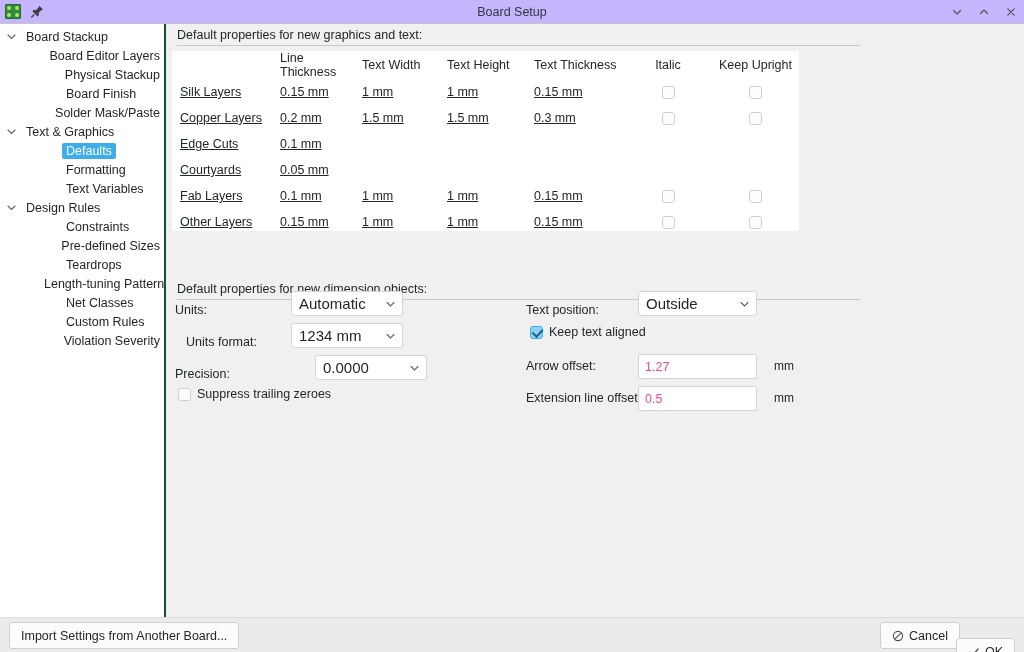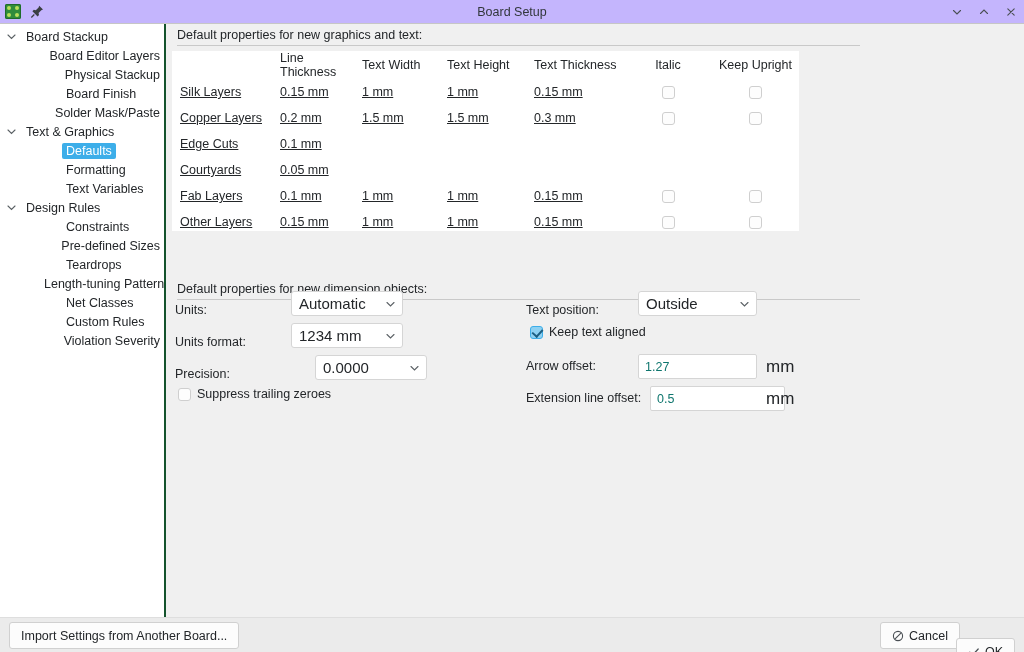--- a/index.html
+++ b/index.html
@@ -145,23 +145,23 @@
   .combo-wrap { position: absolute; }
   .combo-arrow {
     position: absolute; right: 7px; top: 50%; transform: translateY(-50%);
     pointer-events: none; color: #5b6165; display: flex;
   }
   .combo-arrow svg { display: block; }
   input.textfield {
     position: absolute; height: 25px;
     background: #ffffff; border: 1px solid #d5d5d5; border-radius: 2px;
     font-family: "Liberation Sans", sans-serif; font-size: 12.5px;
-    color: #0f766e; padding: 0 6px;
-  }
-  .unit-text { position: absolute; font-size: 17px; color: #232629; }
+    color: #ec4899; padding: 0 6px;
+  }
+  .unit-text { position: absolute; font-size: 12px; color: #232629; margin-left: 8px; }
   .cb-row { position: absolute; display: flex; align-items: center; gap: 6px; }
   .cb-row span.lbl { font-size: 12.5px; color: #232629; white-space: nowrap; }
 
   
   #footer {
     position: absolute; left: 0; top: 617px; width: 1024px; height: 35px;
     background: #ebebeb;
     border-top: 1px solid #dedede;
   }
   .btn {
@@ -373,21 +373,21 @@
   <div class="form-label" style="left:8px; top:274px; line-height:25px;">Units:</div>
   <div class="combo-wrap" style="left:124px; top:267px; width:112px; height:25px;">
     <select class="combo" style="left:0; top:0; width:112px;"><option>Inches</option><option>Mils</option><option>Millimeters</option><option selected="">Automatic</option></select>
     <span class="combo-arrow">
       <svg width="11" height="11" viewBox="0 0 11 11">
           <path d="M2 4 L5.5 7.5 L9 4" stroke="#5b6165" stroke-width="1.1" fill="none" stroke-linecap="round"></path>
         </svg>
     </span>
   </div>
 
-  <div class="form-label" style="left:8px; top:306px; line-height:25px;">Units format:</div>
+  <div class="form-label" style="left:19px; top:306px; line-height:25px;">Units format:</div>
   <div class="combo-wrap" style="left:124px; top:299px; width:112px; height:25px;">
     <select class="combo" style="left:0; top:0; width:112px;"><option>1234</option><option selected="">1234 mm</option><option>1234 (mm)</option></select>
     <span class="combo-arrow">
       <svg width="11" height="11" viewBox="0 0 11 11">
           <path d="M2 4 L5.5 7.5 L9 4" stroke="#5b6165" stroke-width="1.1" fill="none" stroke-linecap="round"></path>
         </svg>
     </span>
   </div>
 
   <div class="form-label" style="left:8px; top:338px; line-height:25px;">Precision:</div>
@@ -418,21 +418,21 @@
   <div class="cb-row" style="left:363px; top:301px;">
     <span class="chk checked" id="chk-aligned"></span>
     <span class="lbl">Keep text aligned</span>
   </div>
 
   <div class="form-label" style="left:359px; top:330px; line-height:25px;">Arrow offset:</div>
   <input class="textfield" style="left: 471px; top: 330px; width: 119px;" type="text" value="1.27">
   <div class="unit-text" style="left:599px; top:330px; line-height:25px;">mm</div>
 
   <div class="form-label" style="left:359px; top:362px; line-height:25px;">Extension line offset:</div>
-  <input class="textfield" style="left: 471px; top: 362px; width: 135px; margin-left: 12px;" type="text" value="0.5">
+  <input class="textfield" style="left: 471px; top: 362px; width: 119px;" type="text" value="0.5">
   <div class="unit-text" style="left:599px; top:362px; line-height:25px;">mm</div>
 </div>
 
 <div id="footer">
   <div class="btn" style="left:9px; top:4px;">
     <span>Import Settings from Another Board...</span>
   </div>
   <div class="btn" style="right:64px; top:4px;">
     <span>
       <svg width="12" height="12" viewBox="0 0 12 12">

